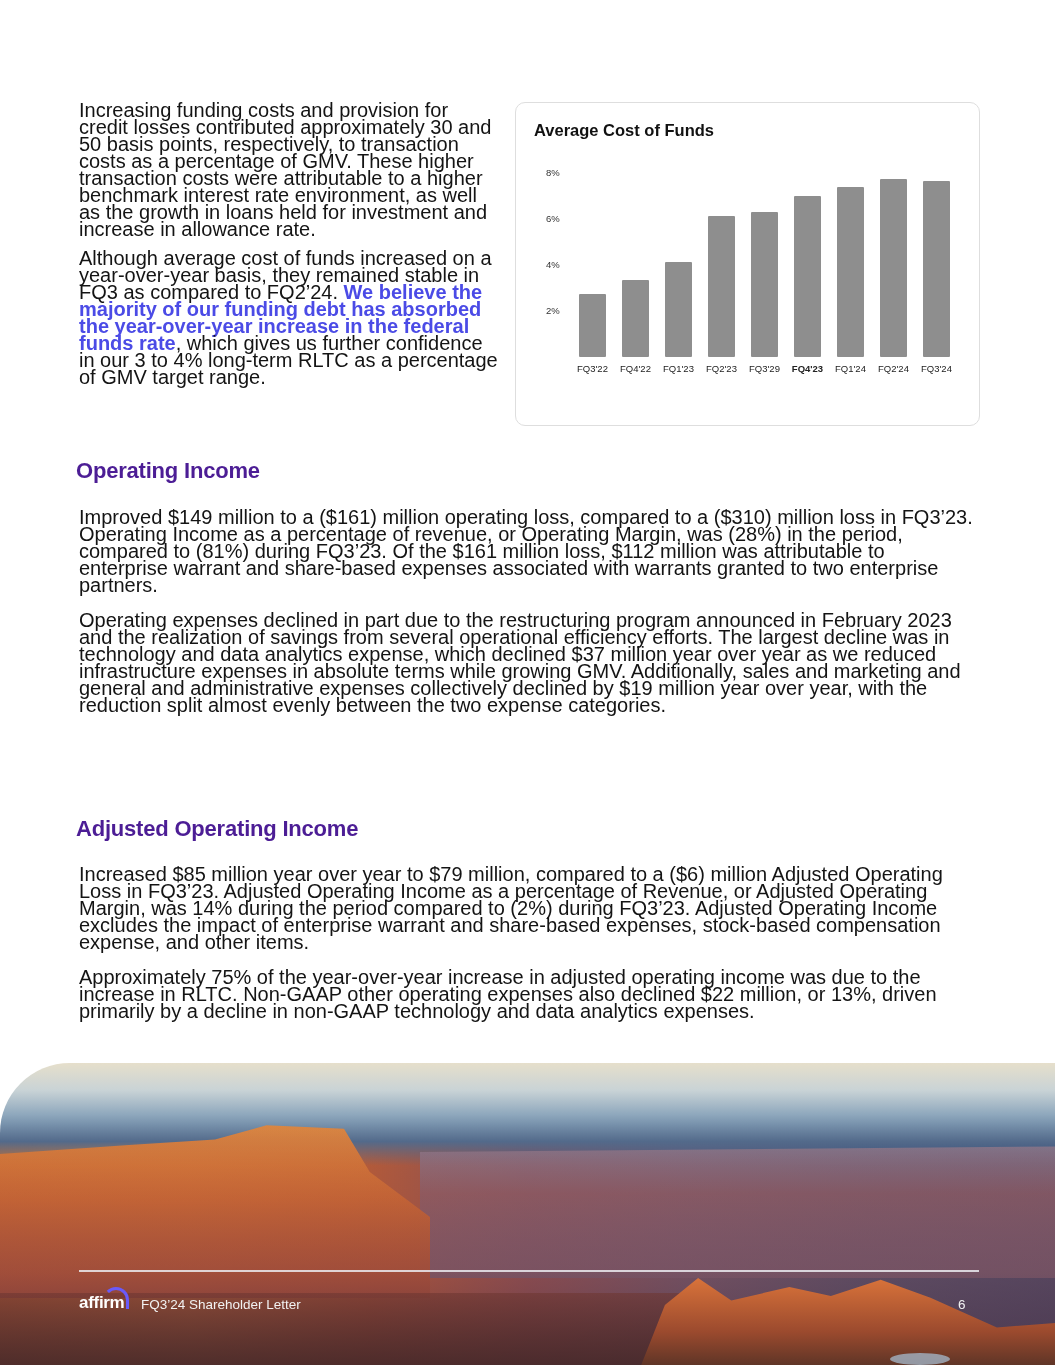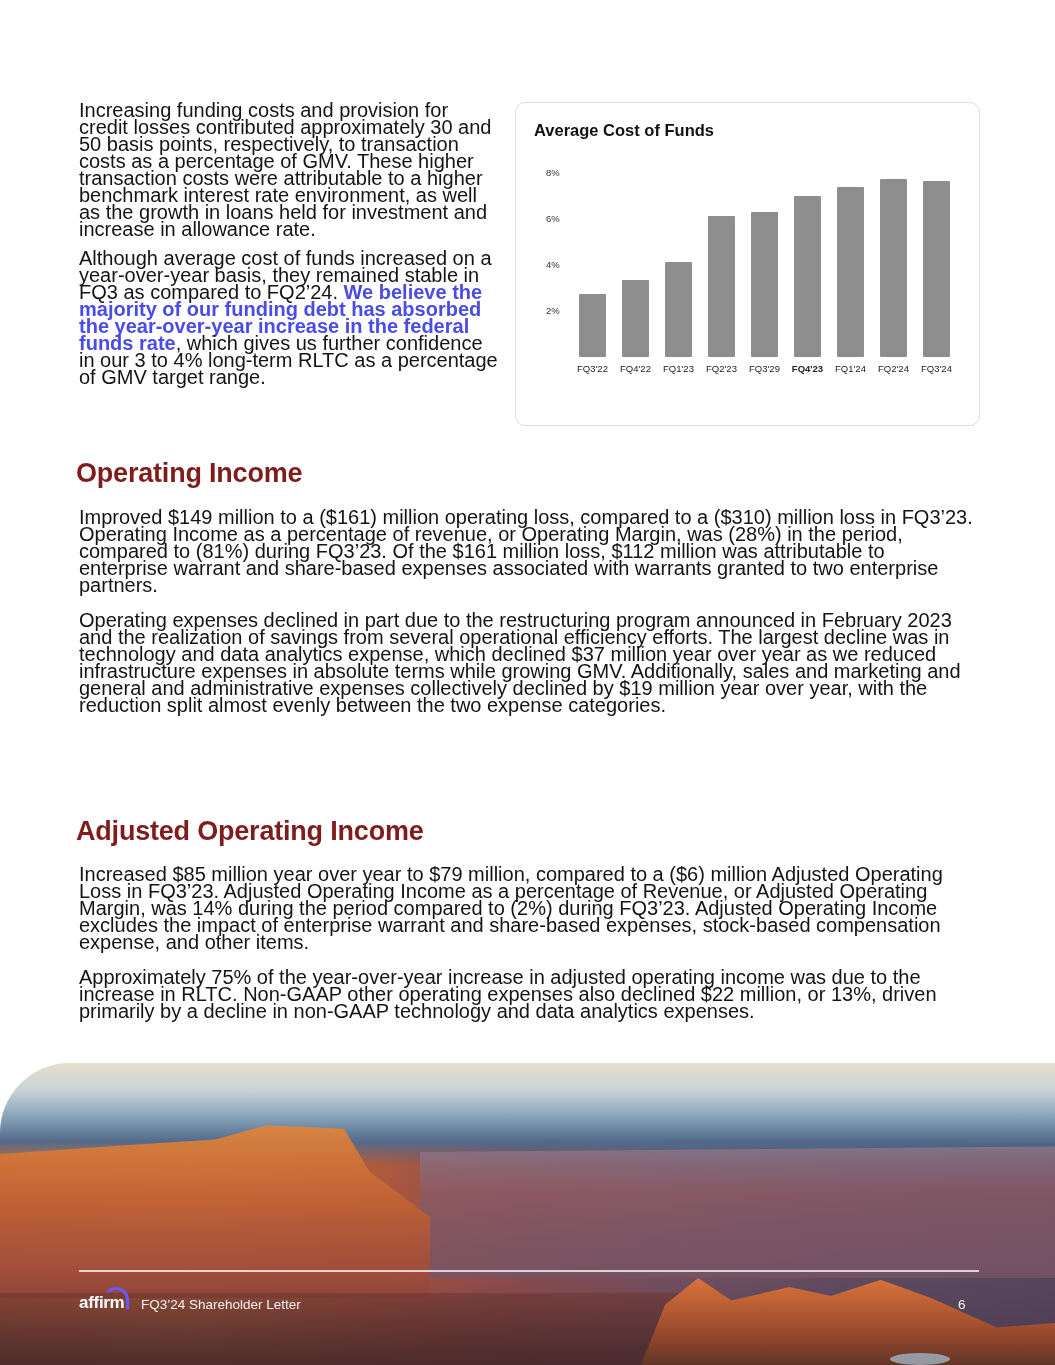--- a/index.html
+++ b/index.html
@@ -18,21 +18,21 @@
   }
   #chart-title { position: absolute; left: 18px; top: 18px; font-size: 16.5px; font-weight: bold; color: #111; }
   .ytick { position: absolute; left: 30px; font-size: 9.5px; color: #333; }
   .bar { position: absolute; width: 27px; background: #8e8e8e; border-radius: 1px; }
   .xlabel { position: absolute; top: 260px; width: 44px; text-align: center; font-size: 9.5px; color: #222; }
   #chart-note {
     position: absolute; left: 31px; top: 283px; width: 420px;
     font-size: 10.7px; line-height: 14.5px; font-style: italic; color: #7a7a7a;
   }
 
-  .h2 { position: absolute; left: 76px; font-size: 27px; font-weight: bold; color: #7f1d1d; letter-spacing: -0.2px; }
+  .h2 { position: absolute; left: 76px; font-size: 22px; font-weight: bold; color: #4c1d95; letter-spacing: -0.2px; }
   .section { position: absolute; left: 79px; width: 900px; }
   .section .p + .p { margin-top: 18px; }
 
   #photo {
     position: absolute; left: 0; top: 1063px; width: 1055px; height: 302px;
     border-top-left-radius: 70px; overflow: hidden;
     background:
       linear-gradient(180deg, #e6dfcb 0%, #c9d3d6 9%, #8fa8bd 17%, #4f6c8f 26%, rgba(0,0,0,0) 34%),
       linear-gradient(90deg, #d1742e 0%, #e08a3e 18%, #b65d3a 35%, #7d4f5f 50%, #54577e 65%, #2f4f80 82%, #23457a 100%);
   }

